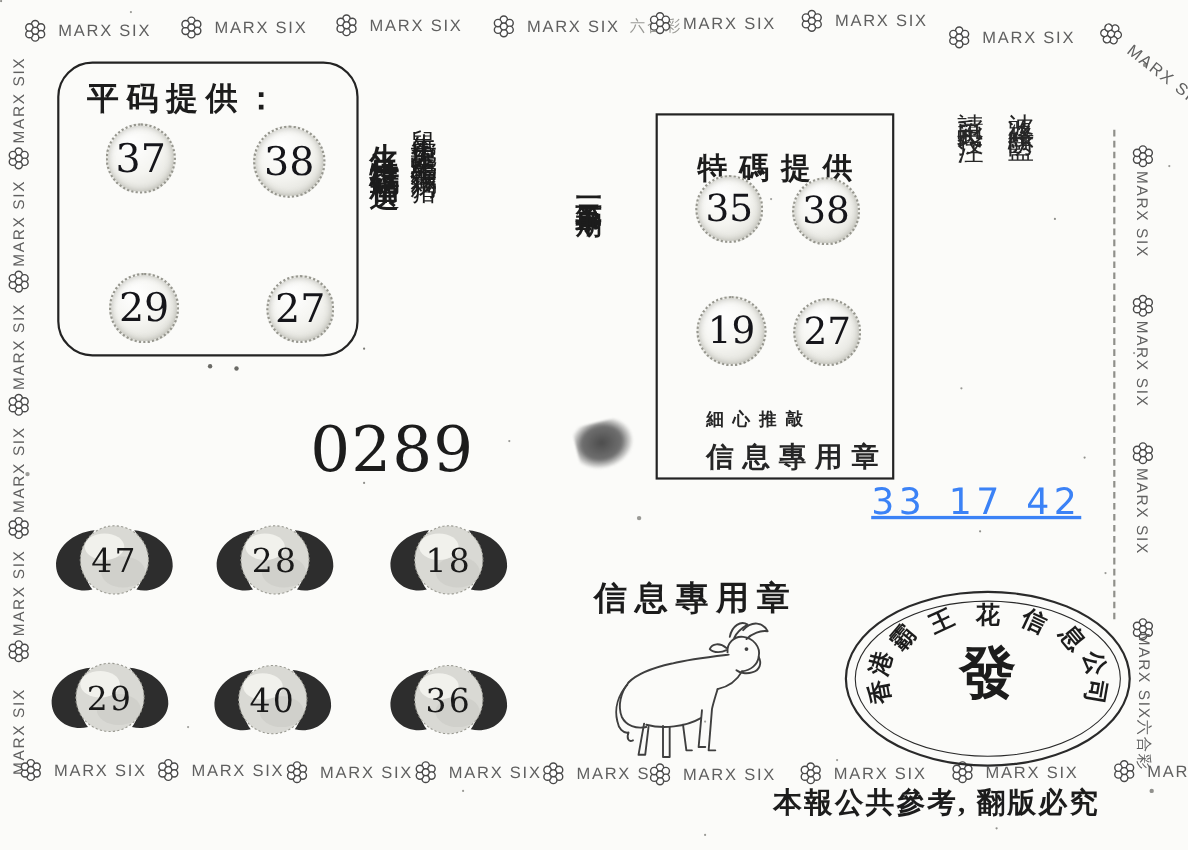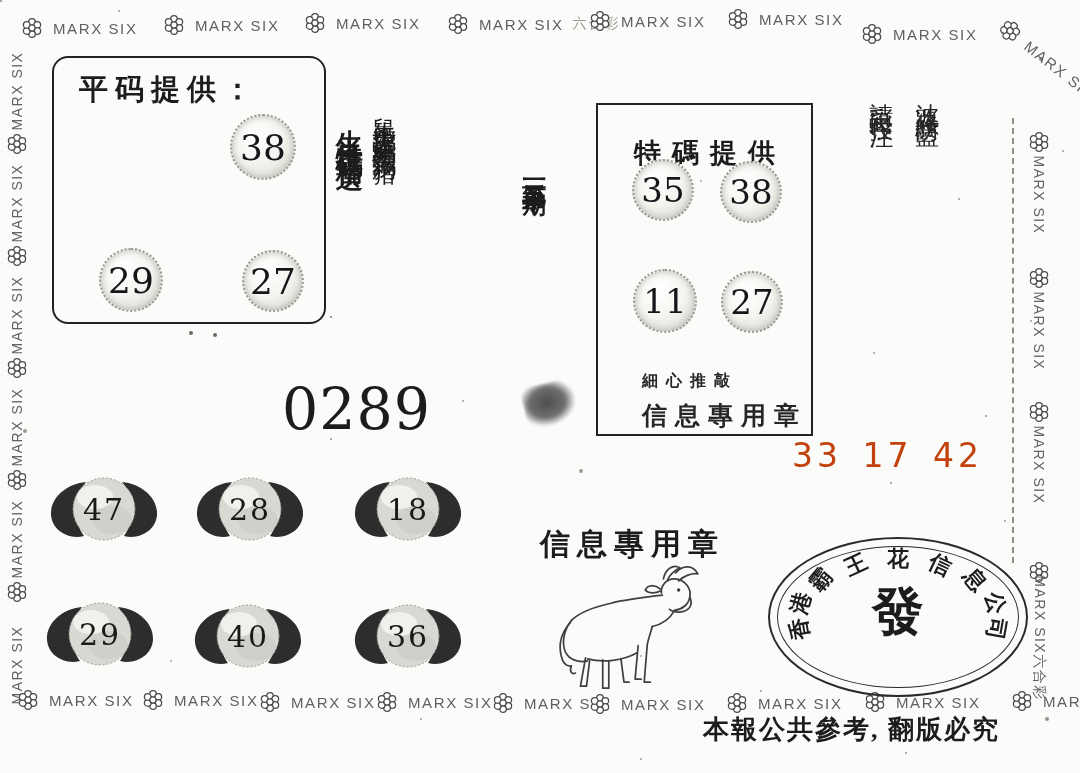--- a/index.html
+++ b/index.html
@@ -20,21 +20,21 @@
   .vlabel.ccw>span{transform:translate(-50%,-50%) rotate(-90deg);}
   .vlabel.cw>span{transform:translate(-50%,-50%) rotate(90deg);}
   .vunit{display:flex;flex-direction:column;align-items:center;gap:6px;}
 
   
   .title{font-size:84px;font-weight:bold;letter-spacing:34px;line-height:1;
          text-shadow:1px 1px 0 rgba(10,10,10,.6), -1px 0 0 rgba(10,10,10,.35);}
   .vtext{writing-mode:vertical-rl;text-orientation:upright;line-height:1.05;}
 
   
-  .roundbox{border:2.5px solid #232323;border-radius:16px;}
+  .roundbox{border:2.5px solid #232323;border-radius:32px;}
   .sqbox{border:2.5px solid #232323;}
   .boxhead{font-weight:bold;white-space:nowrap;}
   .ball{position:absolute;border-radius:50%;border:2px dotted #96968e;
         background:radial-gradient(circle at 38% 30%, #ffffff 0%, #f4f4f0 48%, #e3e3dd 78%, #cfcfc7 100%);
         box-shadow:inset 0 0 7px rgba(110,110,100,.45);
         display:flex;align-items:center;justify-content:center;
         font-family:"DejaVu Serif","Liberation Serif",serif;color:#15151a;}
 
   
   .bigline{font-weight:bold;white-space:nowrap;}
@@ -460,46 +460,47 @@
       <circle cx="13" cy="13" r="3.4"></circle>
     </g>
   </svg></span>
     <span>MARX SIX</span>
   </div>
 
   <div class="vtext abs" style="left:521px;top:166px;font-size:24px;font-weight:bold;letter-spacing:1px;">第一百二十二期</div>
 
   <div class="roundbox abs" style="left:52px;top:56px;width:270px;height:264px;">
     <div class="boxhead abs" style="left:25px;top:12px;font-size:29px;letter-spacing:7px;">平码提供：</div>
+    <div class="ball" style="left:42px;top:54px;width:60px;height:60px;font-size:36px;">37</div>
     <div class="ball" style="left:176px;top:56px;width:62px;height:62px;font-size:36px;">38</div>
     <div class="ball" style="left:45px;top:190px;width:60px;height:60px;font-size:36px;">29</div>
     <div class="ball" style="left:188px;top:192px;width:58px;height:58px;font-size:36px;">27</div>
   </div>
 
   <div class="vtext abs" style="left:335px;top:108px;font-size:27px;font-weight:bold;letter-spacing:7px;">生肖特碼精選</div>
   <div class="vtext abs" style="left:371px;top:98px;font-size:24px;letter-spacing:4px;">鼠牛虎兔龍蛇馬羊猴鶏狗猪</div>
 
   <div class="abs" style="left:282px;top:376px;font-size:57px;font-family:'DejaVu Serif',serif;letter-spacing:1px;">0289</div>
 
   <div class="sqbox abs" style="left:596px;top:103px;width:213px;height:329px;">
     <div class="boxhead abs" style="left:50%;top:30px;transform:translateX(-50%);font-size:27px;letter-spacing:11px;padding-left:11px;">特碼提供</div>
     <div class="ball" style="left:34px;top:54px;width:58px;height:58px;font-size:34px;">35</div>
     <div class="ball" style="left:122px;top:56px;width:58px;height:58px;font-size:34px;">38</div>
-    <div class="ball" style="left:35px;top:164px;width:60px;height:60px;font-size:34px;">11</div>
+    <div class="ball" style="left:35px;top:164px;width:60px;height:60px;font-size:34px;">19</div>
     <div class="ball" style="left:123px;top:166px;width:58px;height:58px;font-size:34px;">27</div>
     <div class="hand abs" style="left:44px;top:266px;font-size:16px;letter-spacing:8px;font-weight:bold;">細心推敲</div>
     <div class="hand abs" style="left:44px;top:294px;font-size:25px;letter-spacing:8px;font-weight:bold;">信息專用章</div>
   </div>
 
   <div class="smudge abs" style="left:524px;top:383px;width:52px;height:42px;"></div>
 
   <div class="vtext hand abs" style="left:868px;top:84px;font-size:24px;letter-spacing:5px;">請彩民投注</div>
   <div class="vtext hand abs" style="left:914px;top:84px;font-size:24px;letter-spacing:5px;">波路綠防藍</div>
 
-  <div class="abs" style="left:792px;top:436px;font-size:33px;font-family:'DejaVu Sans','Liberation Sans',sans-serif;letter-spacing:4px;word-spacing:6px;color:#c2410c;">33 17 42</div>
+  <div class="abs" style="left:792px;top:436px;font-size:33px;font-family:'DejaVu Sans','Liberation Sans',sans-serif;letter-spacing:4px;word-spacing:6px;color:#3b82f6;text-decoration:underline;">33 17 42</div>
 
   <svg class="abs" style="left:42px;top:470px;" width="124" height="84" viewBox="0 0 124 84">
     <path d="M44,12 C24,14 8,28 9,45 C10,60 26,70 42,66 C32,52 30,30 44,12 Z" fill="#1d1d1d" opacity="0.93"></path>
     <path d="M80,12 C100,14 116,28 115,45 C114,60 98,70 82,66 C92,52 94,30 80,12 Z" fill="#1d1d1d" opacity="0.93"></path>
     <circle cx="62" cy="39" r="31" fill="#d9d9d4" stroke="#9a9a92" stroke-width="1" stroke-dasharray="2,2"></circle>
     <ellipse cx="70" cy="50" rx="20" ry="14" fill="#c9c9c2" opacity="0.55"></ellipse>
     <ellipse cx="53" cy="27" rx="18" ry="12" fill="#f4f4f0" opacity="0.85"></ellipse>
     <text x="62" y="50" text-anchor="middle" font-size="30" letter-spacing="2" fill="#1a1a1a" font-family="DejaVu Serif, serif">47</text>
   </svg>
   <svg class="abs" style="left:188px;top:470px;" width="124" height="84" viewBox="0 0 124 84">

